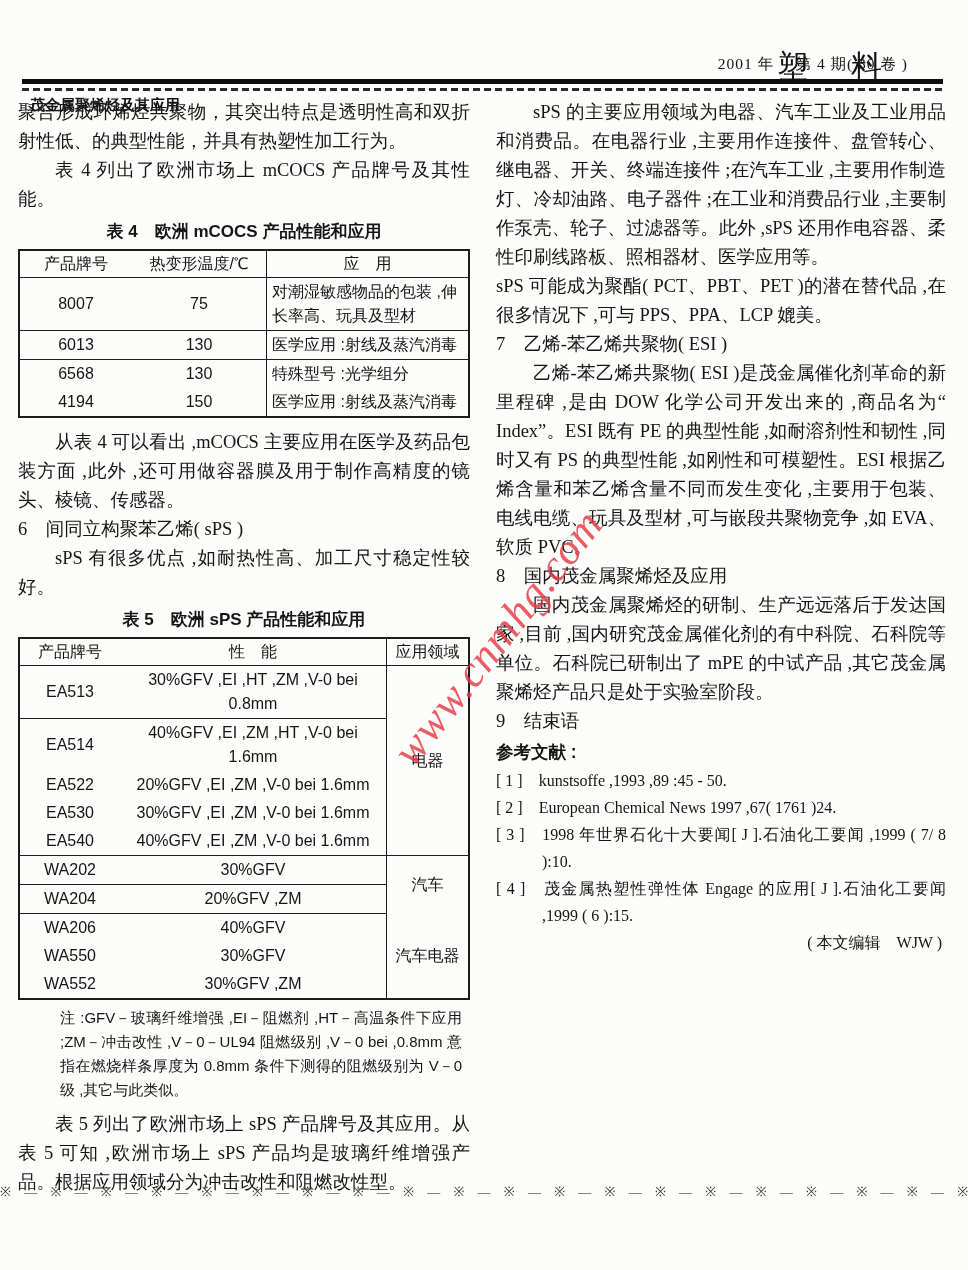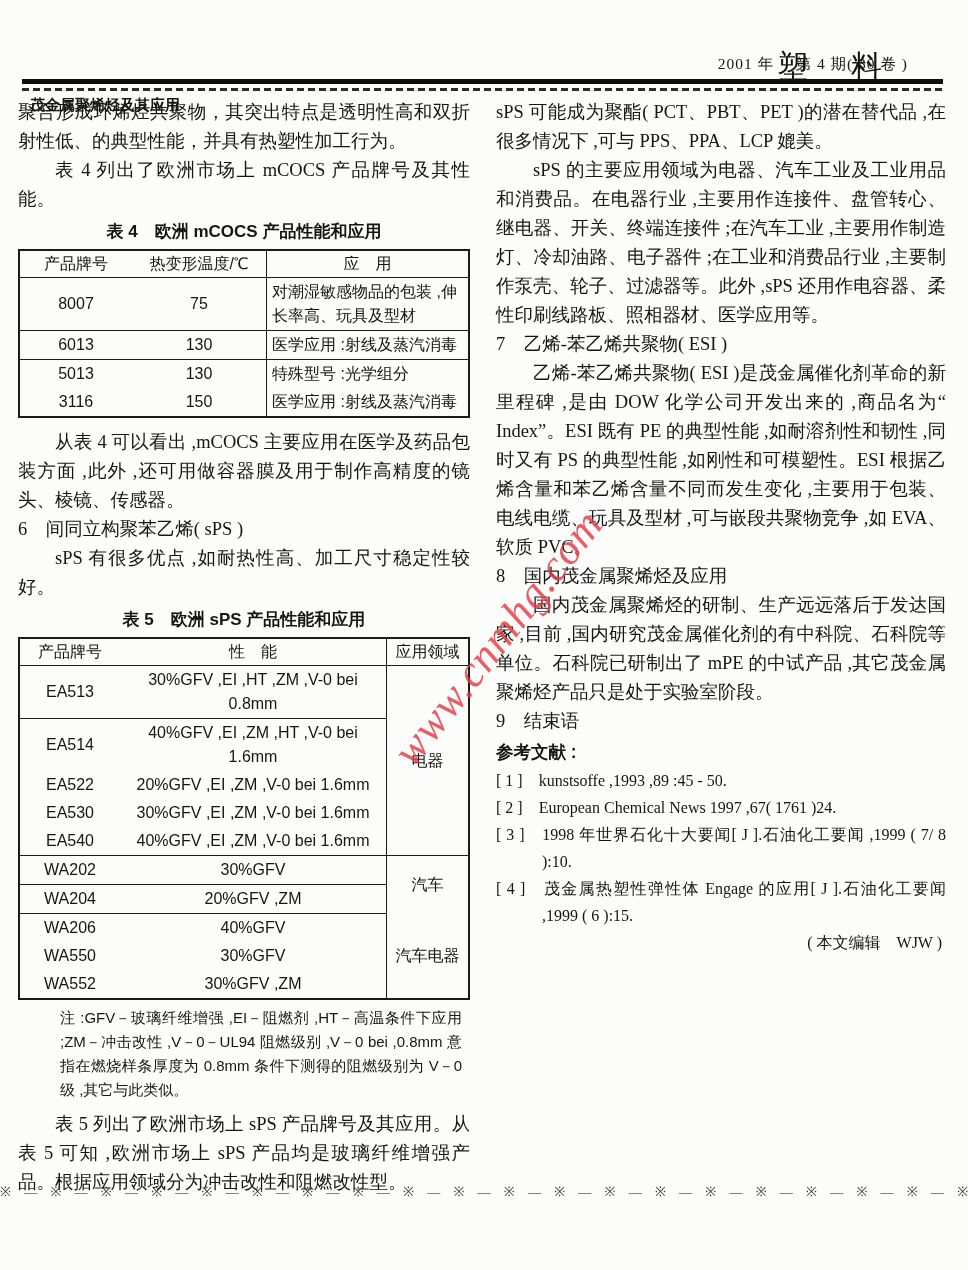--- a/index.html
+++ b/index.html
@@ -74,26 +74,26 @@
         <td class="l">8007</td>
         <td class="l">75</td>
         <td class="l vline app">对潮湿敏感物品的包装 ,伸长率高、玩具及型材</td>
       </tr>
       <tr class="hline">
         <td class="l">6013</td>
         <td class="l">130</td>
         <td class="l vline app">医学应用 :射线及蒸汽消毒</td>
       </tr>
       <tr>
-        <td>5013</td>
+        <td>6568</td>
         <td>130</td>
         <td class="vline app">特殊型号 :光学组分</td>
       </tr>
       <tr>
-        <td>3116</td>
+        <td>4194</td>
         <td>150</td>
         <td class="vline app">医学应用 :射线及蒸汽消毒</td>
       </tr>
     </tbody>
       </table>
 
     <p class="para indent" style="margin-top:10px">从表 4 可以看出 ,mCOCS 主要应用在医学及药品包装方面 ,此外 ,还可用做容器膜及用于制作高精度的镜头、棱镜、传感器。</p>
     <h3 class="sec-heading">6　间同立构聚苯乙烯( sPS )</h3>
     <p class="para indent">sPS 有很多优点 ,如耐热性高、加工尺寸稳定性较好。</p>
 
@@ -149,22 +149,22 @@
         <td>30%GFV ,ZM</td>
       </tr>
     </tbody>
       </table>
 
     <div class="tbl-note">注 :GFV－玻璃纤维增强 ,EI－阻燃剂 ,HT－高温条件下应用 ;ZM－冲击改性 ,V－0－UL94 阻燃级别 ,V－0 bei ,0.8mm 意指在燃烧样条厚度为 0.8mm 条件下测得的阻燃级别为 V－0 级 ,其它与此类似。</div>
     <p class="para indent" style="margin-top:8px">表 5 列出了欧洲市场上 sPS 产品牌号及其应用。从表 5 可知 ,欧洲市场上 sPS 产品均是玻璃纤维增强产品。根据应用领域分为冲击改性和阻燃改性型。</p>
   </div>
 
   <div class="col-right">
+    <p class="para indent">sPS 的主要应用领域为电器、汽车工业及工业用品和消费品。在电器行业 ,主要用作连接件、盘管转心、继电器、开关、终端连接件 ;在汽车工业 ,主要用作制造灯、冷却油路、电子器件 ;在工业和消费品行业 ,主要制作泵壳、轮子、过滤器等。此外 ,sPS 还用作电容器、柔性印刷线路板、照相器材、医学应用等。</p>
     <p class="para">sPS 可能成为聚酯( PCT、PBT、PET )的潜在替代品 ,在很多情况下 ,可与 PPS、PPA、LCP 媲美。</p>
-    <p class="para indent">sPS 的主要应用领域为电器、汽车工业及工业用品和消费品。在电器行业 ,主要用作连接件、盘管转心、继电器、开关、终端连接件 ;在汽车工业 ,主要用作制造灯、冷却油路、电子器件 ;在工业和消费品行业 ,主要制作泵壳、轮子、过滤器等。此外 ,sPS 还用作电容器、柔性印刷线路板、照相器材、医学应用等。</p>
     <h3 class="sec-heading">7　乙烯-苯乙烯共聚物( ESI )</h3>
     <p class="para indent">乙烯-苯乙烯共聚物( ESI )是茂金属催化剂革命的新里程碑 ,是由 DOW 化学公司开发出来的 ,商品名为“ Index”。ESI 既有 PE 的典型性能 ,如耐溶剂性和韧性 ,同时又有 PS 的典型性能 ,如刚性和可模塑性。ESI 根据乙烯含量和苯乙烯含量不同而发生变化 ,主要用于包装、电线电缆、玩具及型材 ,可与嵌段共聚物竞争 ,如 EVA、软质 PVC。</p>
     <h3 class="sec-heading">8　国内茂金属聚烯烃及应用</h3>
     <p class="para indent">国内茂金属聚烯烃的研制、生产远远落后于发达国家 ,目前 ,国内研究茂金属催化剂的有中科院、石科院等单位。石科院已研制出了 mPE 的中试产品 ,其它茂金属聚烯烃产品只是处于实验室阶段。</p>
     <h3 class="sec-heading">9　结束语</h3>
 
     <div class="refs-heading">参考文献 :</div>
     <p class="ref">[ 1 ]　kunstsoffe ,1993 ,89 :45 - 50.</p>
     <p class="ref">[ 2 ]　European Chemical News 1997 ,67( 1761 )24.</p>
     <p class="ref">[ 3 ]　1998 年世界石化十大要闻[ J ].石油化工要闻 ,1999 ( 7/ 8 ):10.</p>

